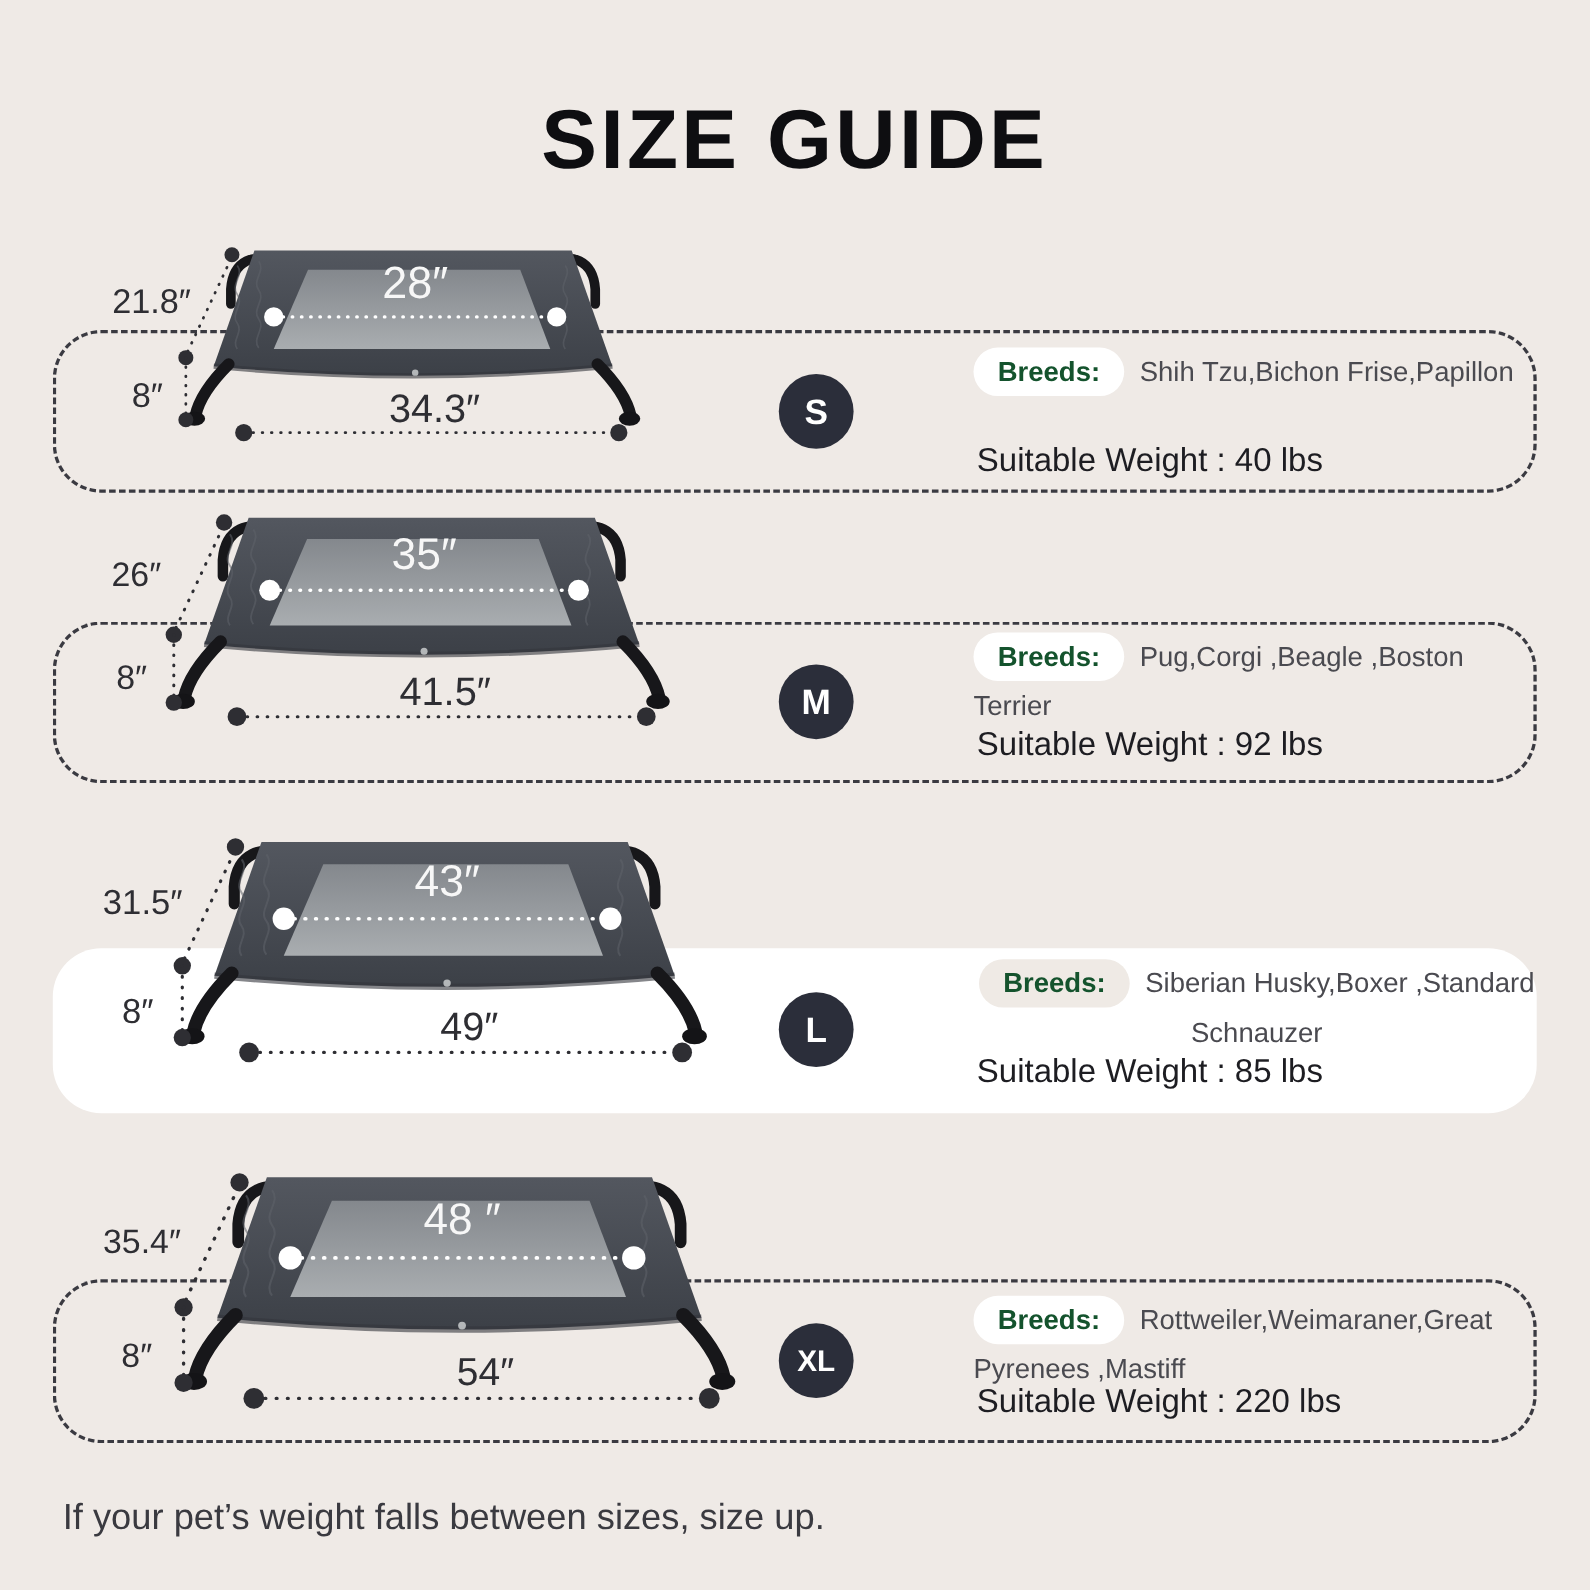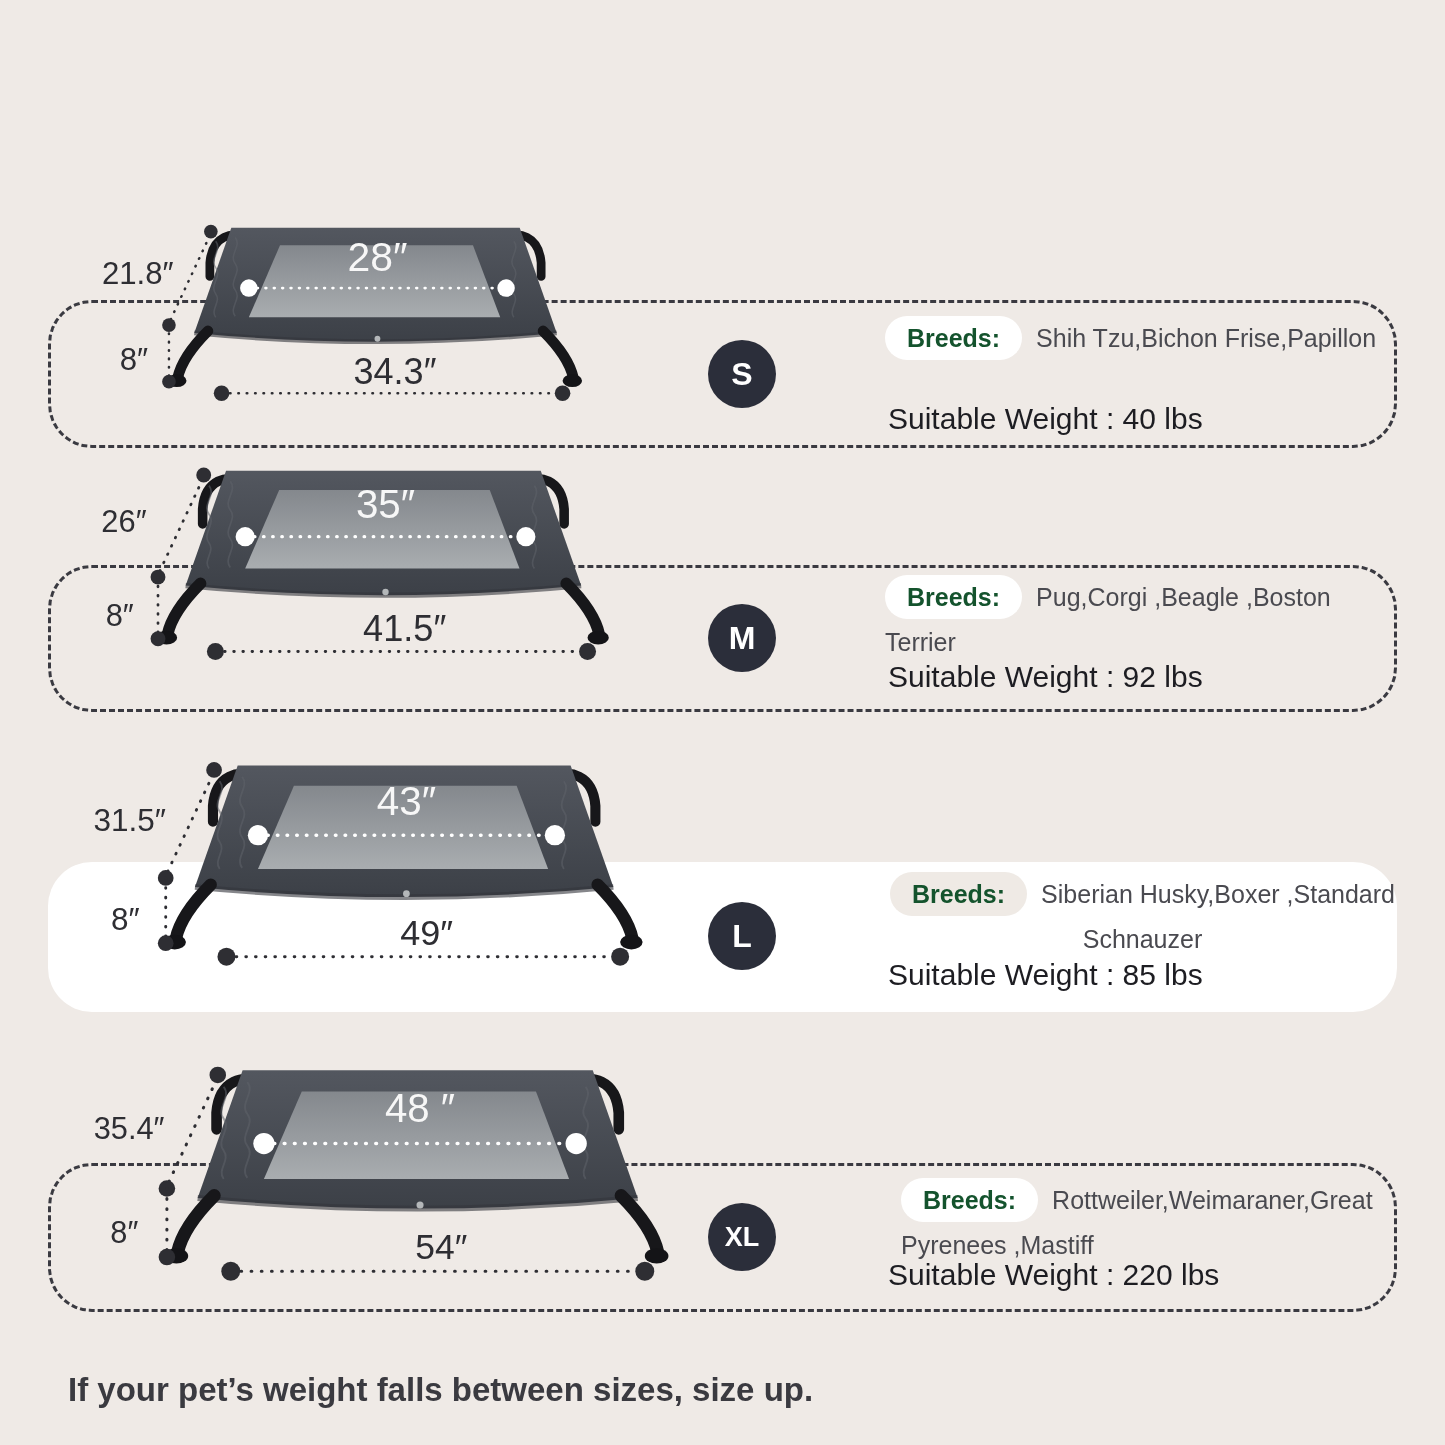--- a/index.html
+++ b/index.html
@@ -56,46 +56,47 @@
   .row-xl .badge{top:1203px;}
   .row-xl .badge{font-size:27px;}
   
   .breeds{
     position:absolute;left:885px;width:515px;margin:0;
     font-size:25px;line-height:45px;color:#4a4a50;
   }
   .row-s  .breeds{top:316px;}
   .row-m  .breeds{top:575px;}
   .row-l  .breeds{top:872px;text-align:center;}
-  .row-xl .breeds{top:1178px;margin-left:16px;}
+  .row-xl .breeds{top:1178px;}
   .pill{
     display:inline-block;background:#ffffff;border-radius:23px;
     padding:3px 22px;margin-right:14px;
     font-weight:bold;color:#14532d;font-size:25px;line-height:38px;
   }
   .row-l .pill{background:#efeae5;}
   .weight{
     position:absolute;left:888px;margin:0;
     font-size:30px;font-weight:normal;color:#1d1d22;
   }
   .row-s  .weight{top:402px;}
   .row-m  .weight{top:660px;}
   .row-l  .weight{top:958px;}
   .row-xl .weight{top:1258px;}
   .footer{
-    position:absolute;left:57px;top:1360px;margin:11px;
-    font-size:33px;font-weight:bold;color:#3a3a40;
+    position:absolute;left:57px;top:1360px;margin:0;
+    font-size:33px;font-weight:normal;color:#3a3a40;
   }
   .defs-holder{position:absolute;width:0;height:0;}
 </style>
 </head>
 <body>
 
 <div class="stage">
 
+  <h1 class="title">SIZE GUIDE</h1>
 
   <svg class="defs-holder" aria-hidden="true">
     <defs>
       <linearGradient id="fabGrad" x1="0" y1="0" x2="0" y2="1">
         <stop offset="0" stop-color="#53575f"></stop>
         <stop offset="1" stop-color="#3c4047"></stop>
       </linearGradient>
       <linearGradient id="meshGrad" x1="0" y1="0" x2="0" y2="1">
         <stop offset="0" stop-color="#84888d"></stop>
         <stop offset="1" stop-color="#a9adb0"></stop>

